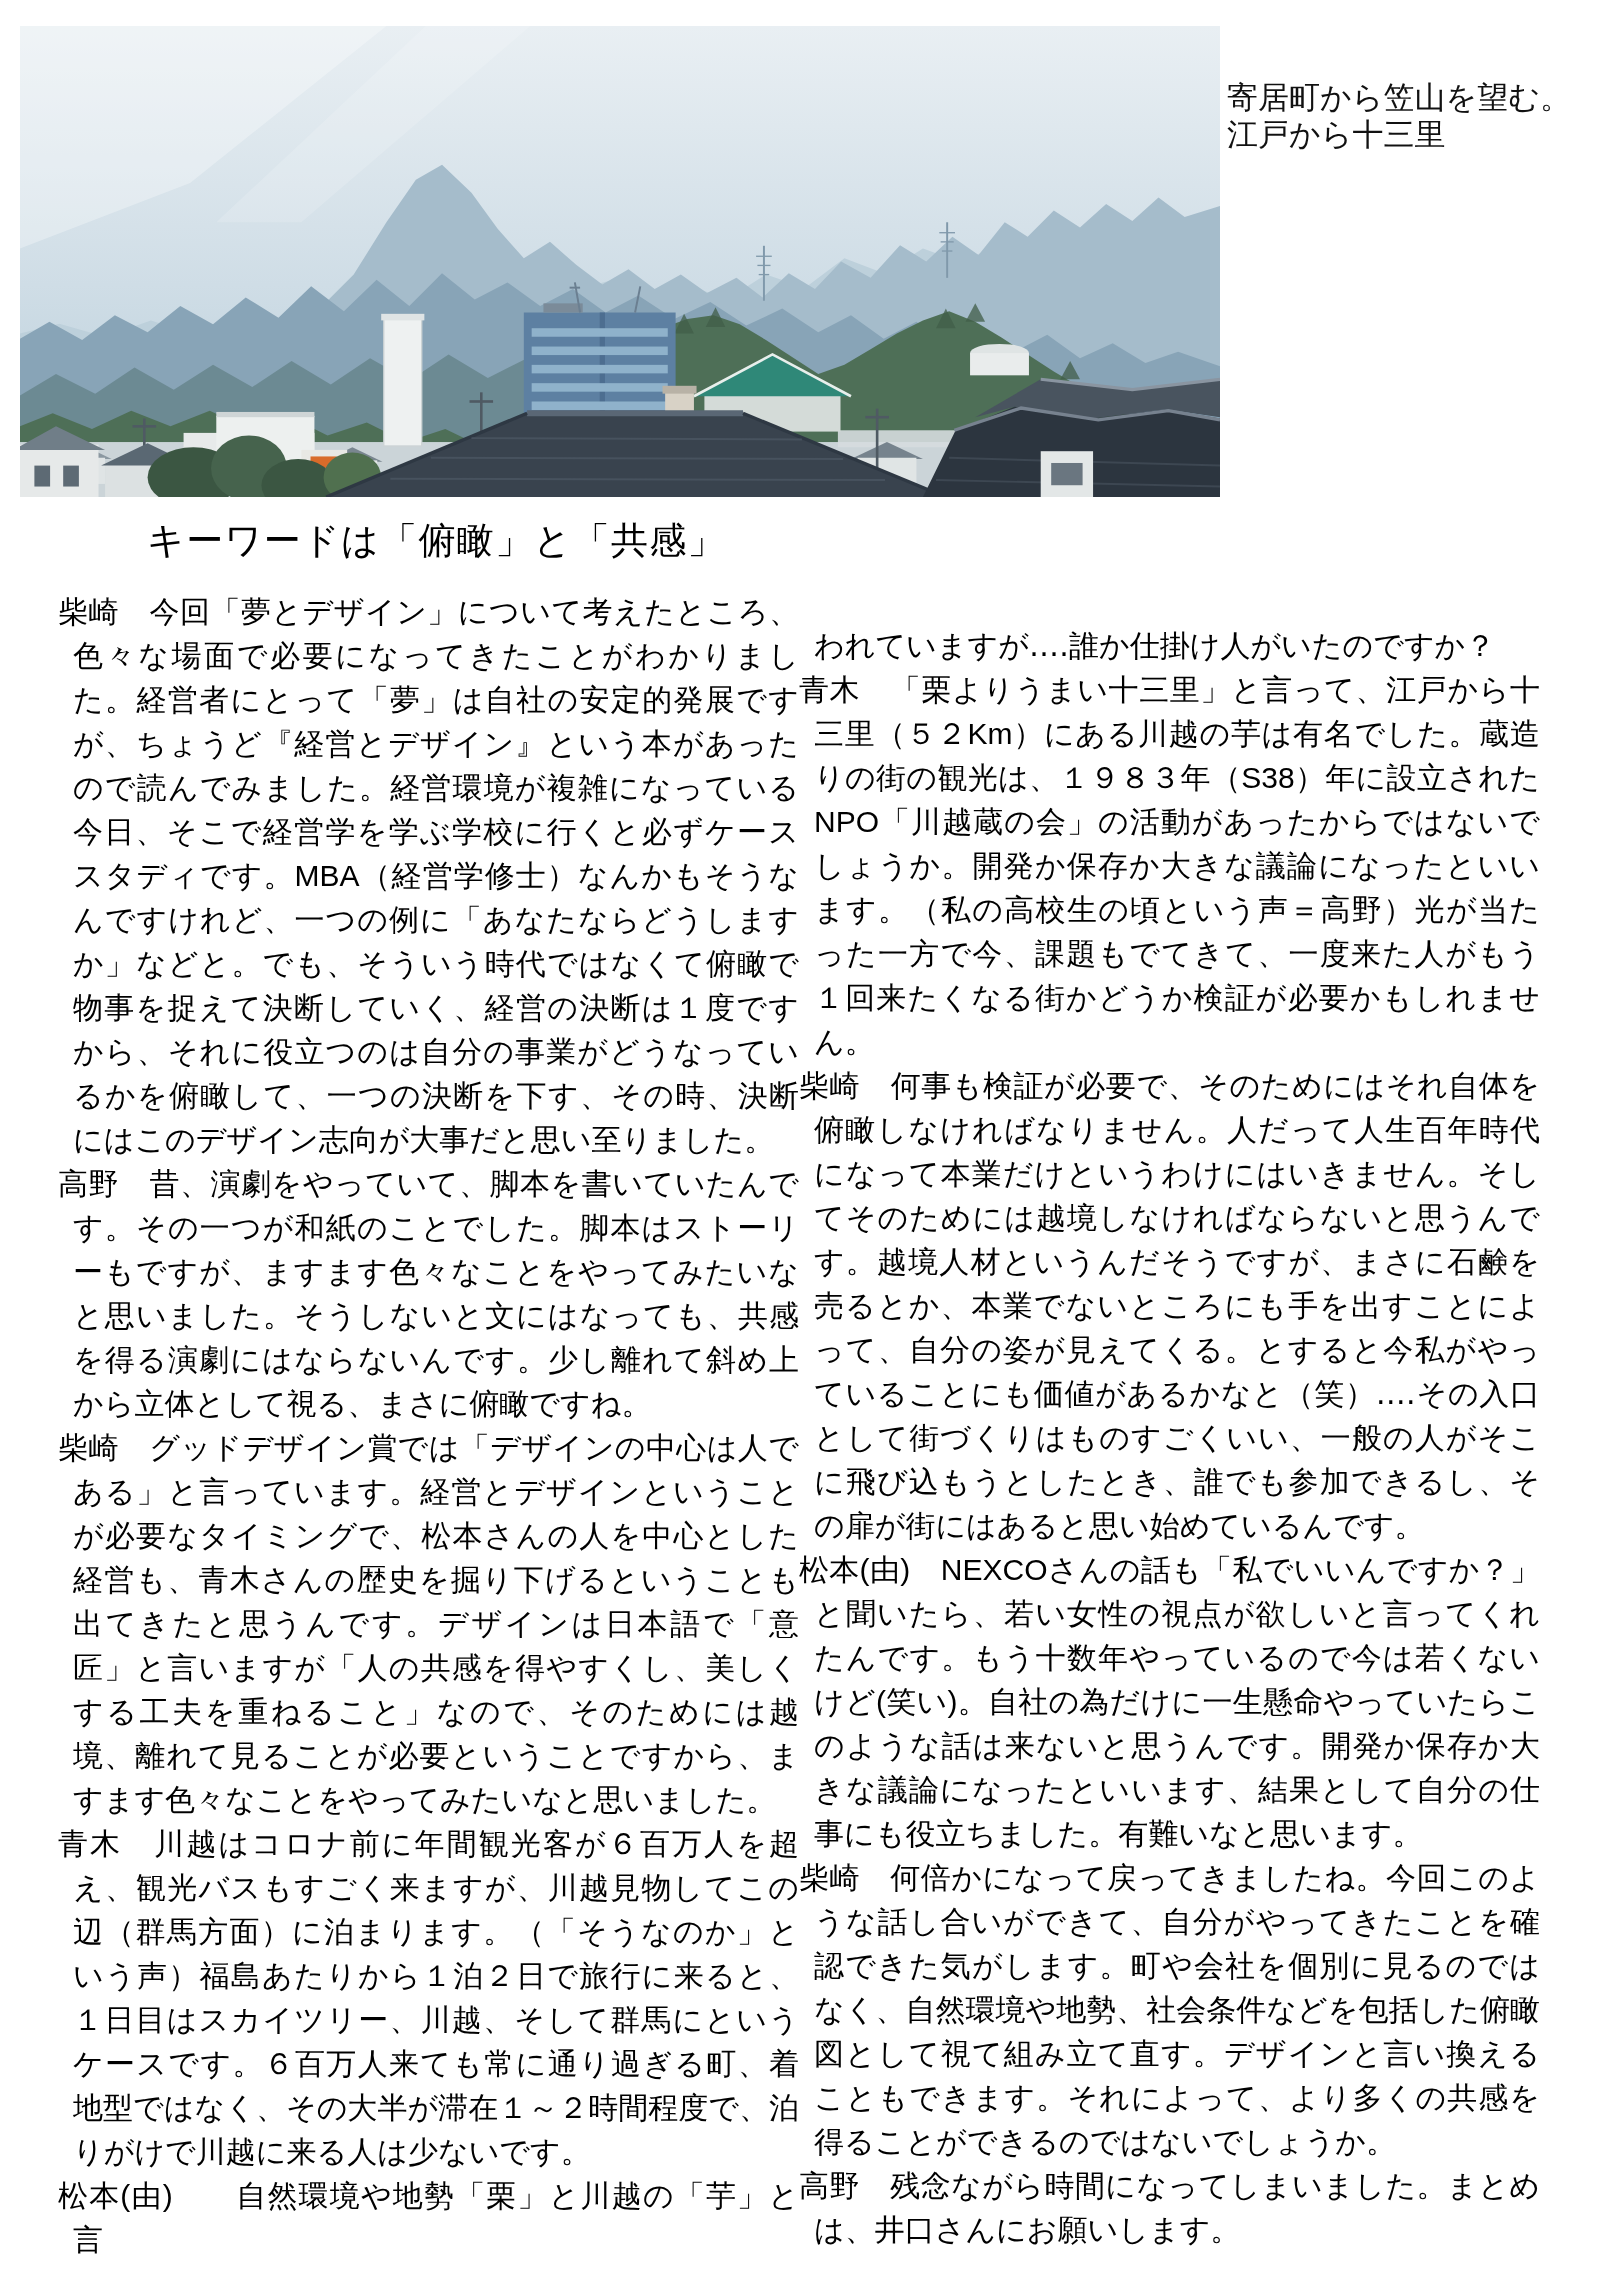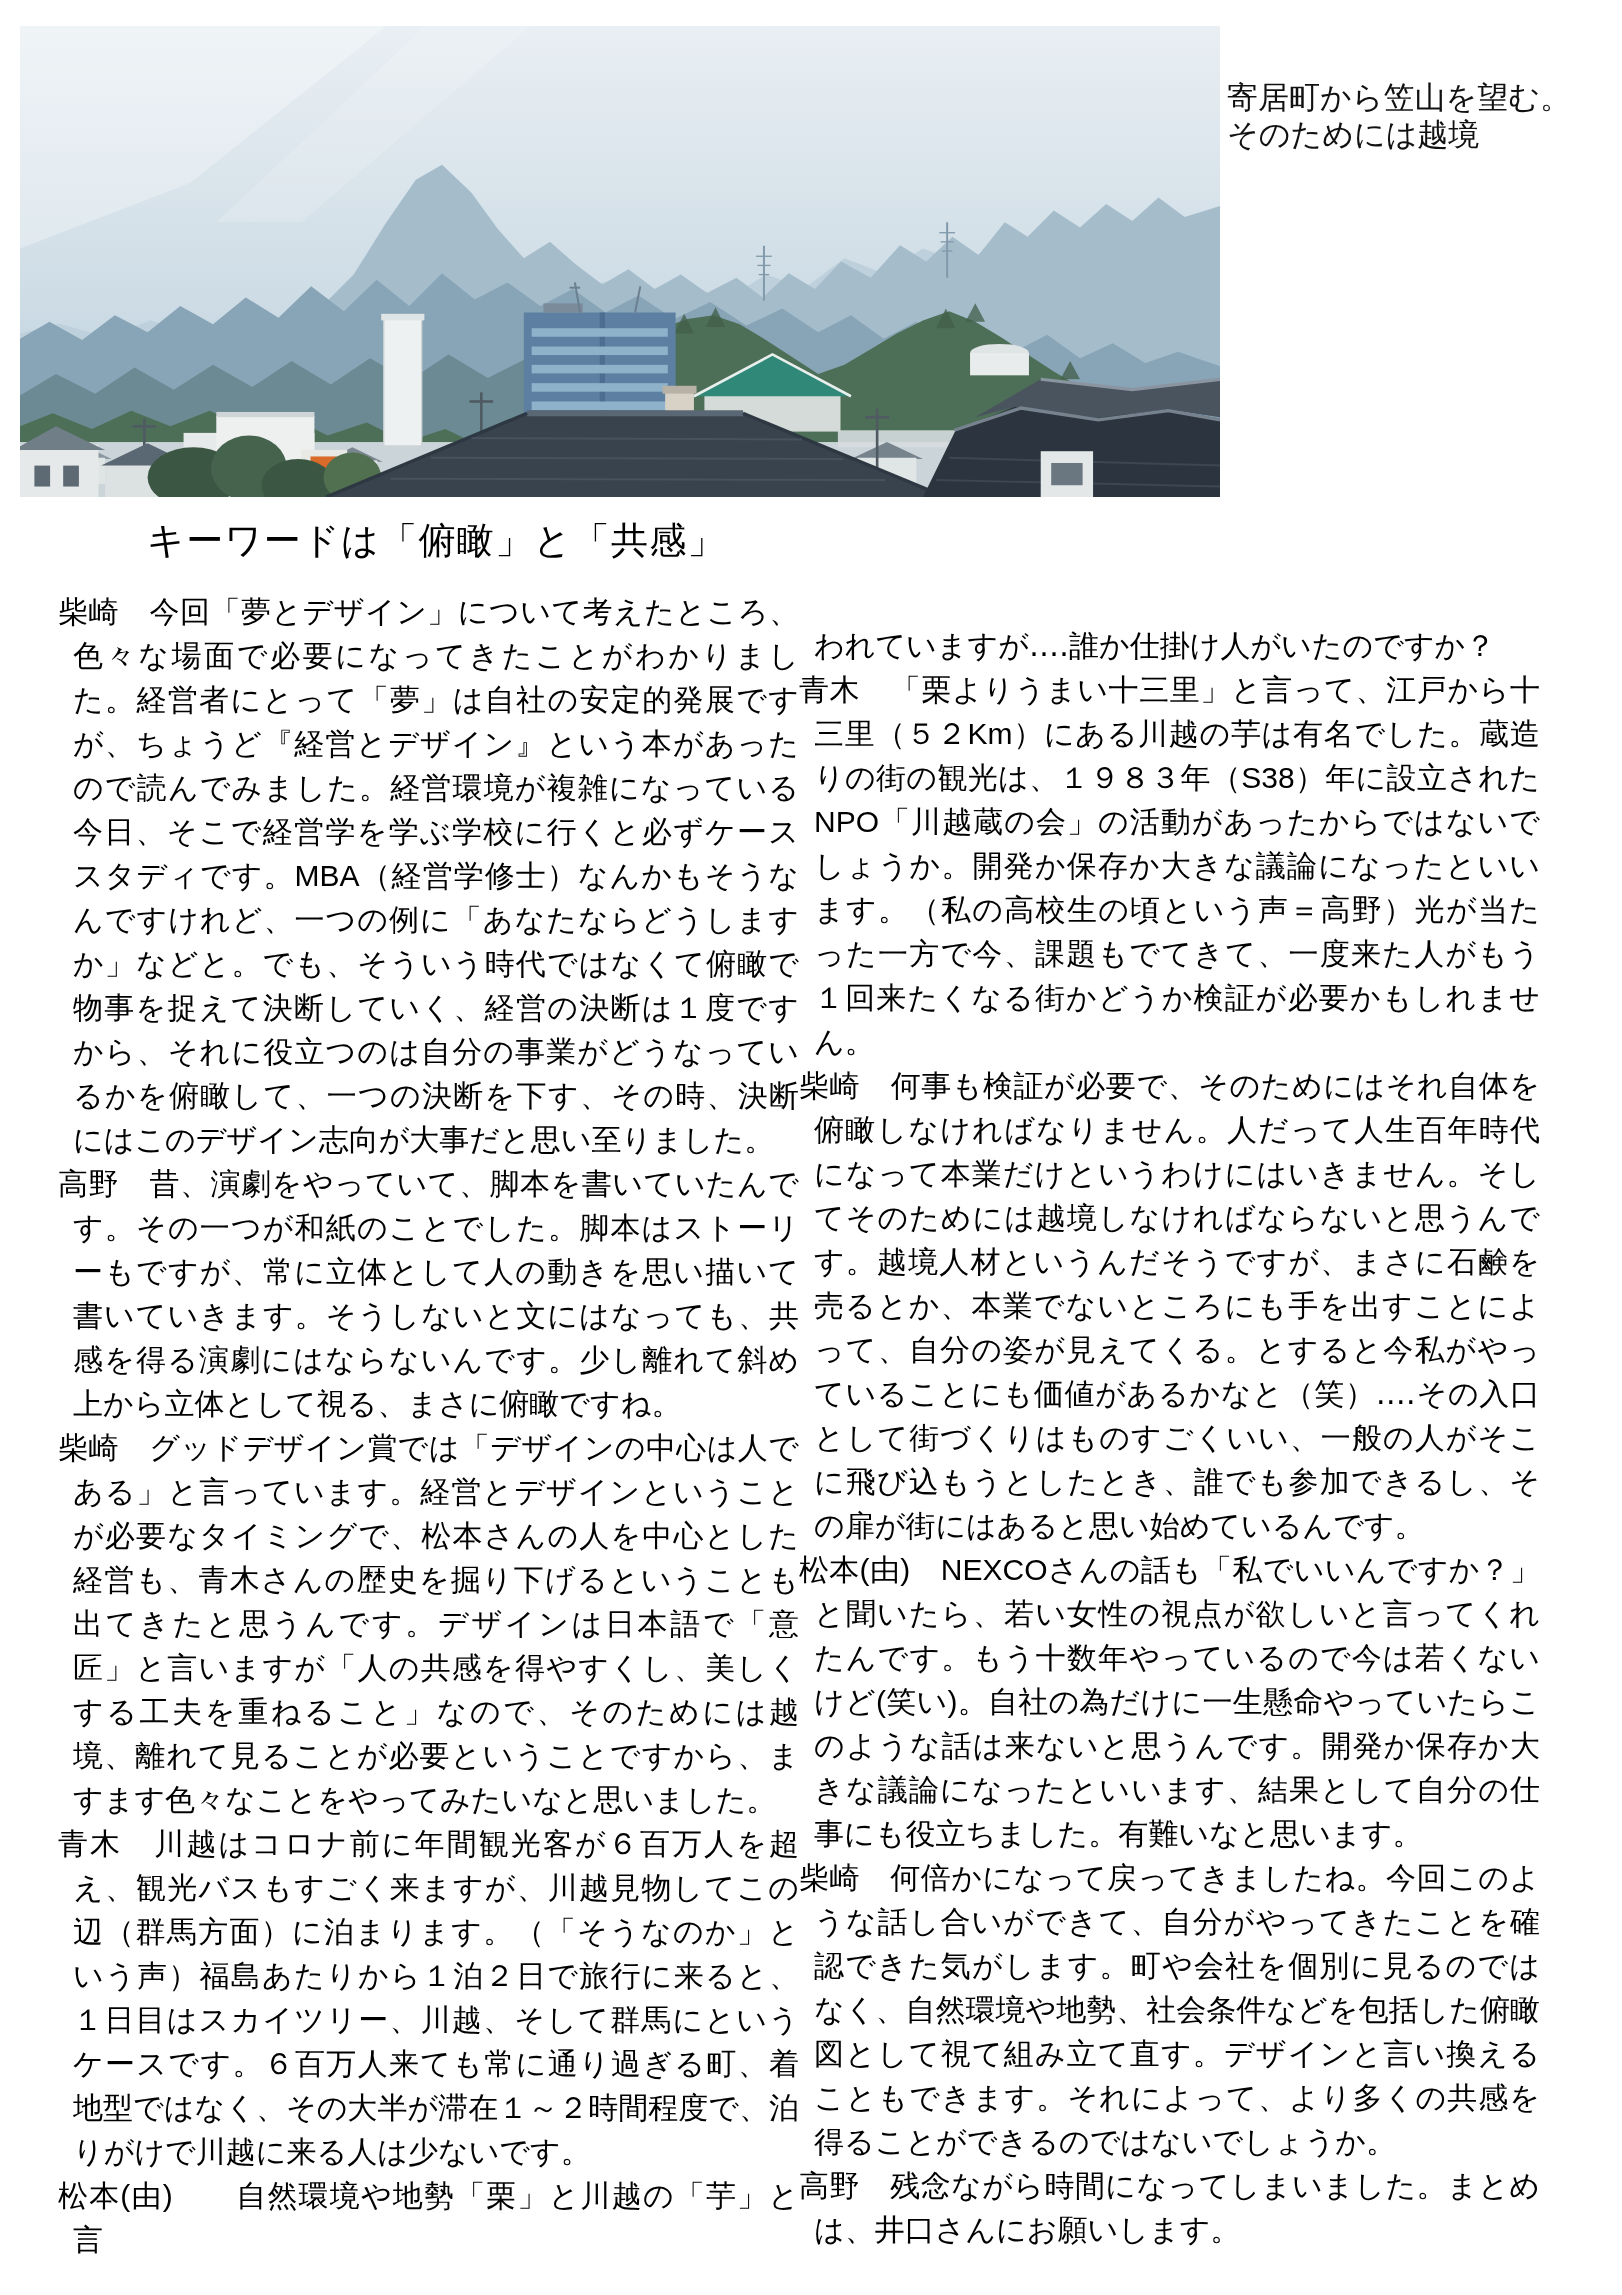--- a/index.html
+++ b/index.html
@@ -213,29 +213,29 @@
           </g>
           <rect x="1560" y="650" width="80" height="70" fill="#e3e7e7"></rect>
           <rect x="1576" y="668" width="48" height="34" fill="#6a7680"></rect>
         </g>
       </g>
     </svg>
   </figure>
 
   <div class="caption">
     <div>寄居町から笠山を望む。</div>
-    <div>そのためには越境</div>
+    <div>江戸から十三里</div>
   </div>
 
   <h1 class="headline">キーワードは「俯瞰」と「共感」</h1>
 
   <div class="columns">
     <div class="col">
       <p>柴崎　今回「夢とデザイン」について考えたところ、色々な場面で必要になってきたことがわかりました。経営者にとって「夢」は自社の安定的発展ですが、ちょうど『経営とデザイン』という本があったので読んでみました。経営環境が複雑になっている今日、そこで経営学を学ぶ学校に行くと必ずケーススタディです。MBA（経営学修士）なんかもそうなんですけれど、一つの例に「あなたならどうしますか」などと。でも、そういう時代ではなくて俯瞰で物事を捉えて決断していく、経営の決断は１度ですから、それに役立つのは自分の事業がどうなっているかを俯瞰して、一つの決断を下す、その時、決断にはこのデザイン志向が大事だと思い至りました。</p>
-      <p>高野　昔、演劇をやっていて、脚本を書いていたんです。その一つが和紙のことでした。脚本はストーリーもですが、常に立体として人の動きを思い描いて書いていきます。そうしないと文にはなっても、共感を得る演劇にはならないんです。少し離れて斜め上から立体として視る、まさに俯瞰ですね。</p>
+      <p>高野　昔、演劇をやっていて、脚本を書いていたんです。その一つが和紙のことでした。脚本はストーリーもですが、ますます色々なことをやってみたいなと思いました。そうしないと文にはなっても、共感を得る演劇にはならないんです。少し離れて斜め上から立体として視る、まさに俯瞰ですね。</p>
       <p>柴崎　グッドデザイン賞では「デザインの中心は人である」と言っています。経営とデザインということが必要なタイミングで、松本さんの人を中心とした経営も、青木さんの歴史を掘り下げるということも出てきたと思うんです。デザインは日本語で「意匠」と言いますが「人の共感を得やすくし、美しくする工夫を重ねること」なので、そのためには越境、離れて見ることが必要ということですから、ますます色々なことをやってみたいなと思いました。</p>
       <p>青木　川越はコロナ前に年間観光客が６百万人を超え、観光バスもすごく来ますが、川越見物してこの辺（群馬方面）に泊まります。（「そうなのか」という声）福島あたりから１泊２日で旅行に来ると、１日目はスカイツリー、川越、そして群馬にというケースです。６百万人来ても常に通り過ぎる町、着地型ではなく、その大半が滞在１～２時間程度で、泊りがけで川越に来る人は少ないです。</p>
       <p>松本(由)　　自然環境や地勢「栗」と川越の「芋」と言</p>
     </div>
     <div class="col">
       <p class="cont">われていますが‥‥誰か仕掛け人がいたのですか？</p>
       <p>青木　「栗よりうまい十三里」と言って、江戸から十三里（５２Km）にある川越の芋は有名でした。蔵造りの街の観光は、１９８３年（S38）年に設立されたNPO「川越蔵の会」の活動があったからではないでしょうか。開発か保存か大きな議論になったといいます。（私の高校生の頃という声＝高野）光が当たった一方で今、課題もでてきて、一度来た人がもう１回来たくなる街かどうか検証が必要かもしれません。</p>
       <p>柴崎　何事も検証が必要で、そのためにはそれ自体を俯瞰しなければなりません。人だって人生百年時代になって本業だけというわけにはいきません。そしてそのためには越境しなければならないと思うんです。越境人材というんだそうですが、まさに石鹸を売るとか、本業でないところにも手を出すことによって、自分の姿が見えてくる。とすると今私がやっていることにも価値があるかなと（笑）‥‥その入口として街づくりはものすごくいい、一般の人がそこに飛び込もうとしたとき、誰でも参加できるし、その扉が街にはあると思い始めているんです。</p>
       <p>松本(由)　NEXCOさんの話も「私でいいんですか？」と聞いたら、若い女性の視点が欲しいと言ってくれたんです。もう十数年やっているので今は若くないけど(笑い)。自社の為だけに一生懸命やっていたらこのような話は来ないと思うんです。開発か保存か大きな議論になったといいます、結果として自分の仕事にも役立ちました。有難いなと思います。</p>
       <p>柴崎　何倍かになって戻ってきましたね。今回このような話し合いができて、自分がやってきたことを確認できた気がします。町や会社を個別に見るのではなく、自然環境や地勢、社会条件などを包括した俯瞰図として視て組み立て直す。デザインと言い換えることもできます。それによって、より多くの共感を得ることができるのではないでしょうか。</p>

